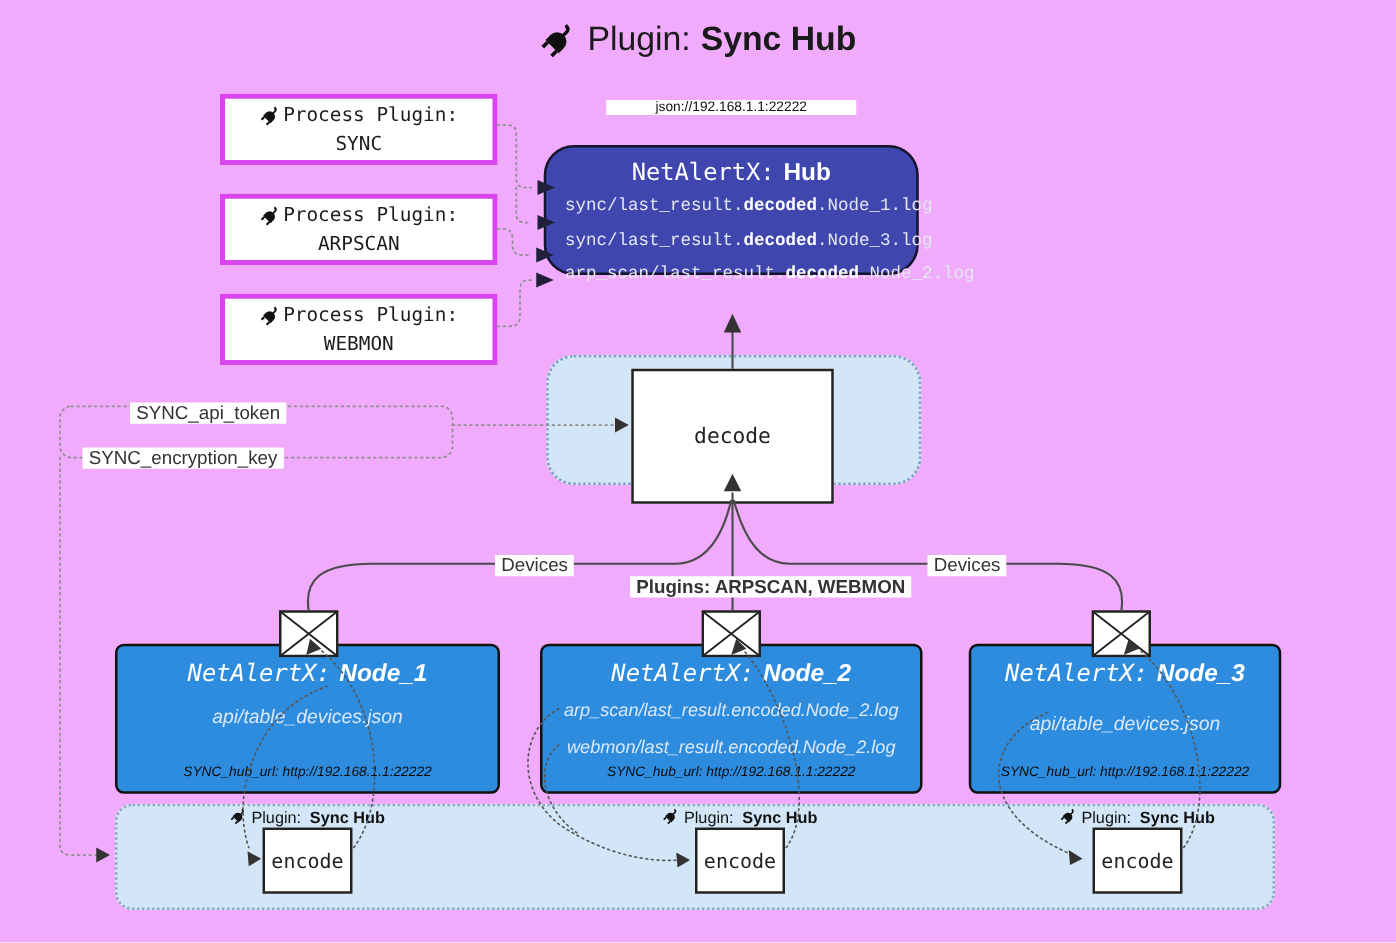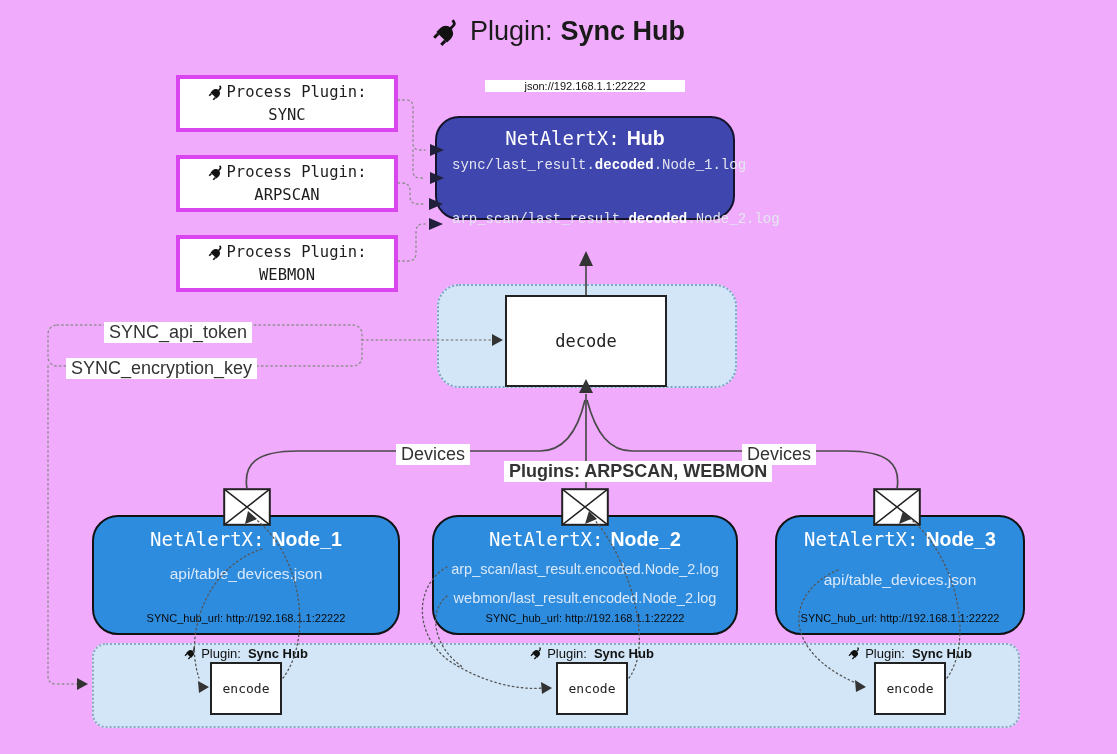--- a/index.html
+++ b/index.html
@@ -31,52 +31,52 @@
   #hub{left:435px;top:103px;width:300px;height:104px;background:var(--hub);border:2px solid #14142c;border-radius:24px;box-sizing:border-box;margin-top:13px;}
   #hub .hub-title{position:absolute;left:0;top:9px;width:100%;text-align:center;color:#fff;}
   .title-prefix{font-family:var(--mono);font-size:19px;}
   .title-name{font-family:var(--sans);font-weight:bold;font-size:19.5px;margin-left:7px;}
   .hub-row{position:absolute;left:15px;width:280px;height:18px;font-size:14px;color:#E4E6F0;white-space:nowrap;font-family:Liberation Mono, monospace;}
   .hub-row b{color:#fff;}
   #hub-row-0{top:39px;} #hub-row-1{top:67px;} #hub-row-2{top:93px;} #hub-row-3{top:114px;}
 
   
   #decode-panel{left:437px;top:284px;width:300px;height:104px;background:var(--panel);border:2px dotted #7FA3C2;border-radius:22px;box-sizing:border-box;}
-  #decode-box{left:505px;top:295px;width:162px;height:92px;background:#fff;border:2px solid #222;box-sizing:border-box;
+  #decode-box{left:505px;top:295px;width:162px;height:108px;background:#fff;border:2px solid #222;box-sizing:border-box;
               display:flex;align-items:center;justify-content:center;font-family:var(--mono);font-size:17px;color:#222;}
 
   
-  .flabel{background:#fff;padding:0 5px;font-size:18px;color:#333;white-space:nowrap;}
+  .flabel{background:#fff;padding:0 5px;font-size:15px;color:#333;white-space:nowrap;}
   #lbl-api{left:104px;top:322px;}
   #lbl-key{left:66px;top:358px;}
   #lbl-dev-l{left:396px;top:444px;}
   #lbl-mid{left:504px;top:461px;font-weight:bold;}
   #lbl-dev-r{left:742px;top:444px;}
 
   
-  .node{background:var(--node);border:2.5px solid #111;border-radius:26px;box-sizing:border-box;top:515px;height:120px;}
+  .node{background:var(--node);border:2.5px solid #111;border-radius:7px;box-sizing:border-box;top:515px;height:120px;font-style:italic;}
   #node-0{left:92px;width:308px;} #node-1{left:432px;width:306px;} #node-2{left:775px;width:250px;}
   .node .n-title{position:absolute;left:0;top:11px;width:100%;text-align:center;color:#fff;}
   .n-line{position:absolute;left:0;width:100%;text-align:center;color:#D9E8FA;font-size:15px;white-space:nowrap;}
   #node-0 .n-line{top:48px;font-size:15.5px;}
   #node-1 .nl-0{top:44px;font-size:14.5px;} #node-1 .nl-1{top:73px;font-size:14.5px;}
   #node-2 .n-line{top:54px;font-size:15.5px;}
   .n-huburl{position:absolute;left:0;bottom:9px;width:100%;text-align:center;font-size:11px;color:#0a0a0a;white-space:nowrap;}
 
   
   .envelope{width:48px;height:38px;top:488px;}
   #env-0{left:223px;} #env-1{left:561px;} #env-2{left:873px;}
 
   
   #bar{left:92px;top:643px;width:928px;height:85px;background:var(--panel);border:2px dotted #8FA9C2;border-radius:14px;box-sizing:border-box;}
   .bar-label{top:644px;height:18px;display:flex;align-items:center;justify-content:center;gap:3px;font-size:13px;color:#111;white-space:nowrap;}
   .bar-label .bl-name{font-weight:bold;margin-left:4px;}
   #barlbl-0{left:166px;width:160px;} #barlbl-1{left:512px;width:160px;} #barlbl-2{left:830px;width:160px;}
   .encode-box{top:662px;width:72px;height:53px;background:#fff;border:2px solid #222;box-sizing:border-box;
-              display:flex;align-items:center;justify-content:center;font-family:var(--mono);font-size:13px;color:#222;}
+              display:flex;align-items:center;justify-content:center;font-family:var(--mono);font-size:16px;color:#222;}
   #enc-0{left:210px;} #enc-1{left:556px;} #enc-2{left:874px;}
 
   
   #wires{left:0;top:0;pointer-events:none;}
   .solid{fill:none;stroke:#4a4a4a;stroke-width:1.7;}
   .dot{fill:none;stroke:#8f8f8f;stroke-width:1.4;stroke-dasharray:1.5 3.2;stroke-linecap:round;}
   .dot2{fill:none;stroke:#555;stroke-width:1.3;stroke-dasharray:1.5 3;stroke-linecap:round;}
   .ah{fill:#333;stroke:none;}
   .ah-hub{fill:#20203a;stroke:none;}
 
@@ -133,20 +133,21 @@
     </div>
     <div>WEBMON</div>
   </div>
 
   <div class="abs layer5 nowrap" id="hub-url">json://192.168.1.1:22222</div>
   <div class="abs layer2" id="hub">
     <div class="hub-title nowrap">
       <span class="title-prefix">NetAlertX:</span><span class="title-name">Hub</span>
     </div>
     <div class="hub-row" id="hub-row-0"><span>sync/last_result.</span><b>decoded</b><span>.Node_1.log</span></div>
+    <div class="hub-row" id="hub-row-1"><span>sync/last_result.</span><b>decoded</b><span>.Node_3.log</span></div>
     <div class="hub-row" id="hub-row-2"><span>arp_scan/last_result.</span><b>decoded</b><span>.Node_2.log</span></div>
   </div>
 
   <div class="abs layer2" id="decode-box">decode</div>
 
   <div class="abs layer2 node" id="node-0">
     <div class="n-title nowrap">
       <span class="title-prefix">NetAlertX:</span><span class="title-name">Node_1</span>
     </div>
     <div class="n-line">api/table_devices.json</div>

